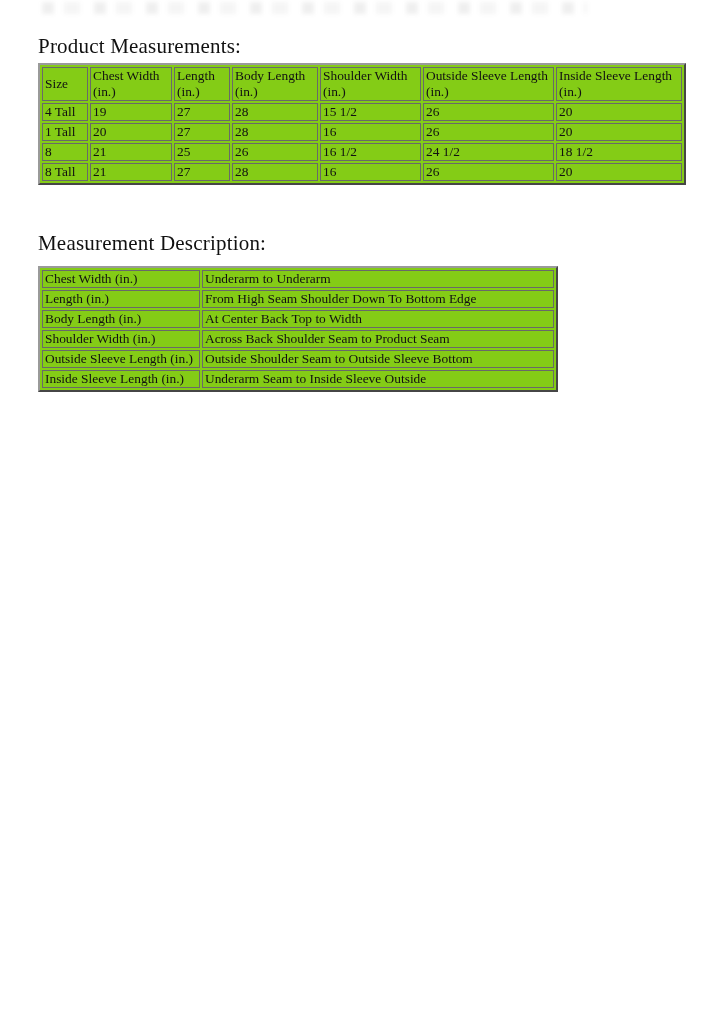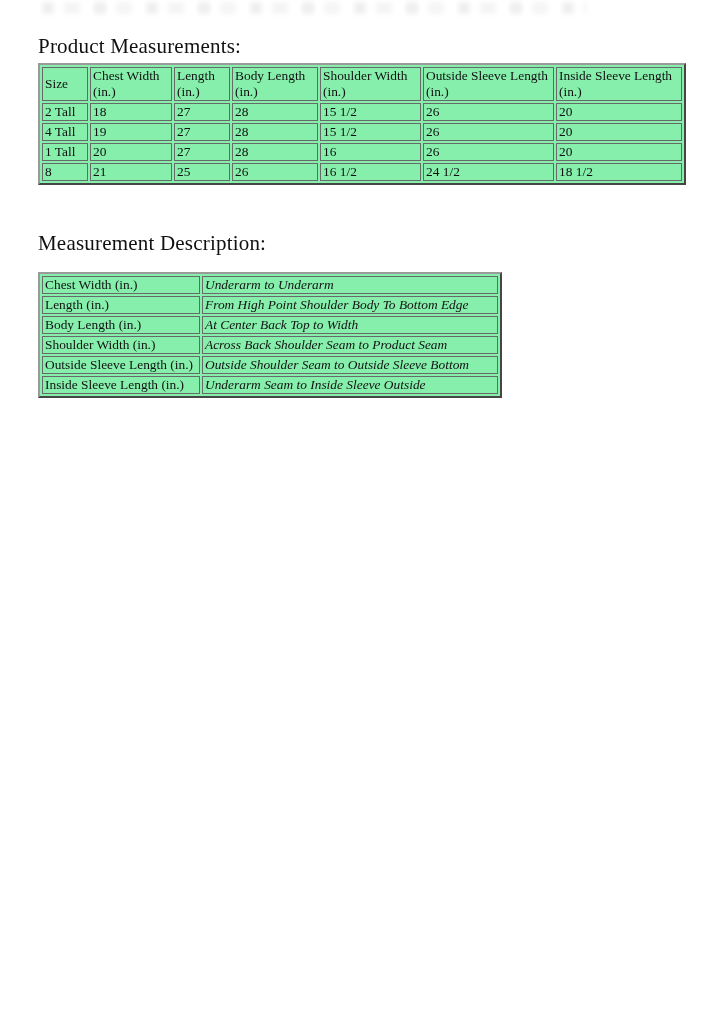--- a/index.html
+++ b/index.html
@@ -39,28 +39,28 @@
   }
   .section-title {
     font-size: 21px;
     font-weight: normal;
     line-height: 25px;
     margin: 0 0 4px 0;
     letter-spacing: 0.2px;
   }
   .section-title.second {
     margin-top: 46px;
-    margin-bottom: 16px;
+    margin-bottom: 10px;
   }
   table.grid {
     border-collapse: separate;
     border-spacing: 2px;
     table-layout: fixed;
     border: 2px outset #9a9a9a;
-    background: #86efac;
+    background: #84cc16;
   }
   table.grid th,
   table.grid td {
     border: 1px solid #696969;
     padding: 0 2px;
     font-size: 13.4px;
     line-height: 16px;
     text-align: left;
     vertical-align: middle;
     font-weight: normal;
@@ -76,21 +76,21 @@
   #measurements-table th:nth-child(1), #measurements-table td:nth-child(1) { width: 46px; }
   #measurements-table th:nth-child(2), #measurements-table td:nth-child(2) { width: 82px; }
   #measurements-table th:nth-child(3), #measurements-table td:nth-child(3) { width: 56px; }
   #measurements-table th:nth-child(4), #measurements-table td:nth-child(4) { width: 86px; }
   #measurements-table th:nth-child(5), #measurements-table td:nth-child(5) { width: 101px; }
   #measurements-table th:nth-child(6), #measurements-table td:nth-child(6) { width: 131px; }
   #measurements-table th:nth-child(7), #measurements-table td:nth-child(7) { width: 126px; }
 
   #description-table { width: 464px; }
   #description-table td:nth-child(1) { width: 158px; }
-  #description-table td:nth-child(2) { width: 296px; font-style: italic; }
+  #description-table td:nth-child(2) { width: 352px; }
 </style>
 </head>
 <body>
 
 <div class="page">
 
   <div class="top-artifact"></div>
 
   <h2 class="section-title">Product Measurements:</h2>
 
@@ -100,29 +100,20 @@
           <th>Size</th>
           <th>Chest Width (in.)</th>
           <th>Length (in.)</th>
           <th>Body Length (in.)</th>
           <th>Shoulder Width (in.)</th>
           <th>Outside Sleeve Length (in.)</th>
           <th>Inside Sleeve Length (in.)</th>
         </tr>
       </thead>
       <tbody>
-        <tr>
-          <td>2 Tall</td>
-          <td>18</td>
-          <td>27</td>
-          <td>28</td>
-          <td>15 1/2</td>
-          <td>26</td>
-          <td>20</td>
-        </tr>
         <tr>
           <td>4 Tall</td>
           <td>19</td>
           <td>27</td>
           <td>28</td>
           <td>15 1/2</td>
           <td>26</td>
           <td>20</td>
         </tr>
         <tr>
@@ -136,34 +127,43 @@
         </tr>
         <tr>
           <td>8</td>
           <td>21</td>
           <td>25</td>
           <td>26</td>
           <td>16 1/2</td>
           <td>24 1/2</td>
           <td>18 1/2</td>
         </tr>
+        <tr>
+          <td>8 Tall</td>
+          <td>21</td>
+          <td>27</td>
+          <td>28</td>
+          <td>16</td>
+          <td>26</td>
+          <td>20</td>
+        </tr>
       </tbody>
     </table>
 
   <h2 class="section-title second">Measurement Description:</h2>
 
   <table class="grid" id="description-table">
       <tbody>
         <tr>
           <td>Chest Width (in.)</td>
           <td>Underarm to Underarm</td>
         </tr>
         <tr>
           <td>Length (in.)</td>
-          <td>From High Point Shoulder Body To Bottom Edge</td>
+          <td>From High Seam Shoulder Down To Bottom Edge</td>
         </tr>
         <tr>
           <td>Body Length (in.)</td>
           <td>At Center Back Top to Width</td>
         </tr>
         <tr>
           <td>Shoulder Width (in.)</td>
           <td>Across Back Shoulder Seam to Product Seam</td>
         </tr>
         <tr>

